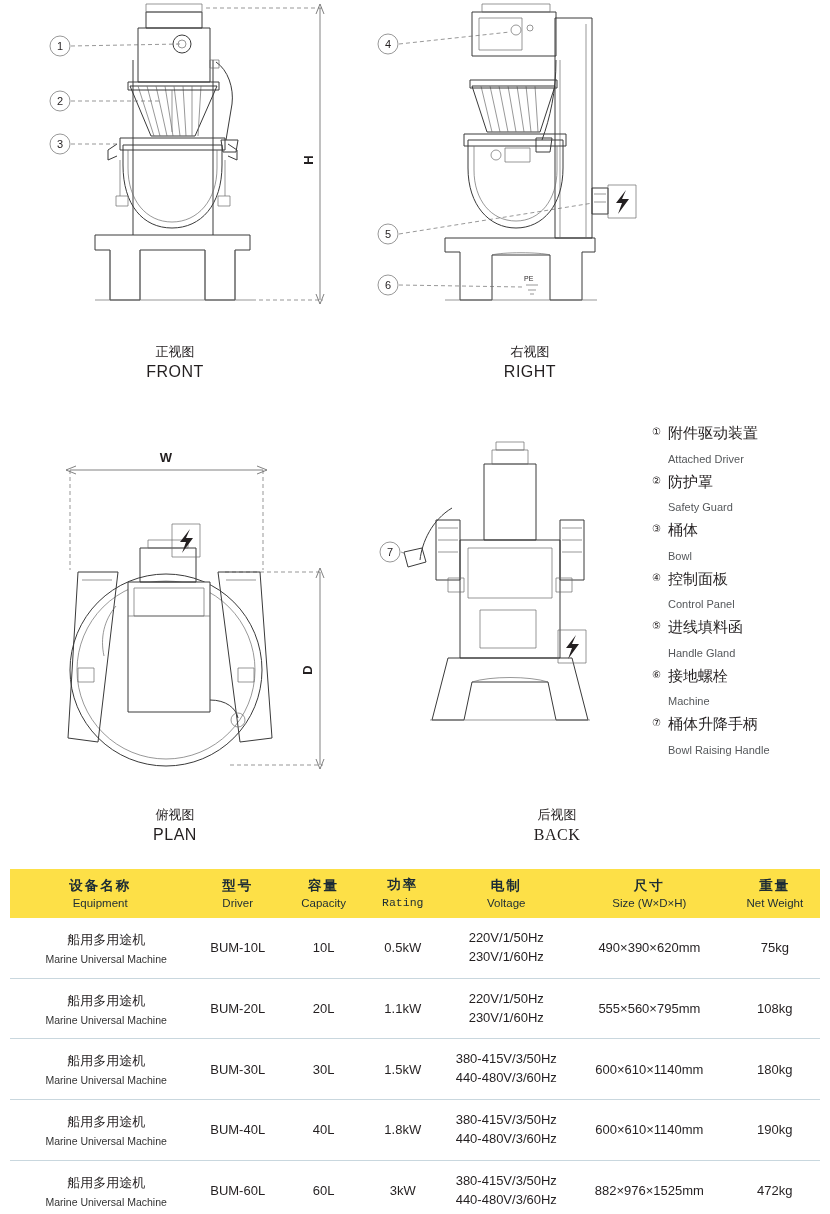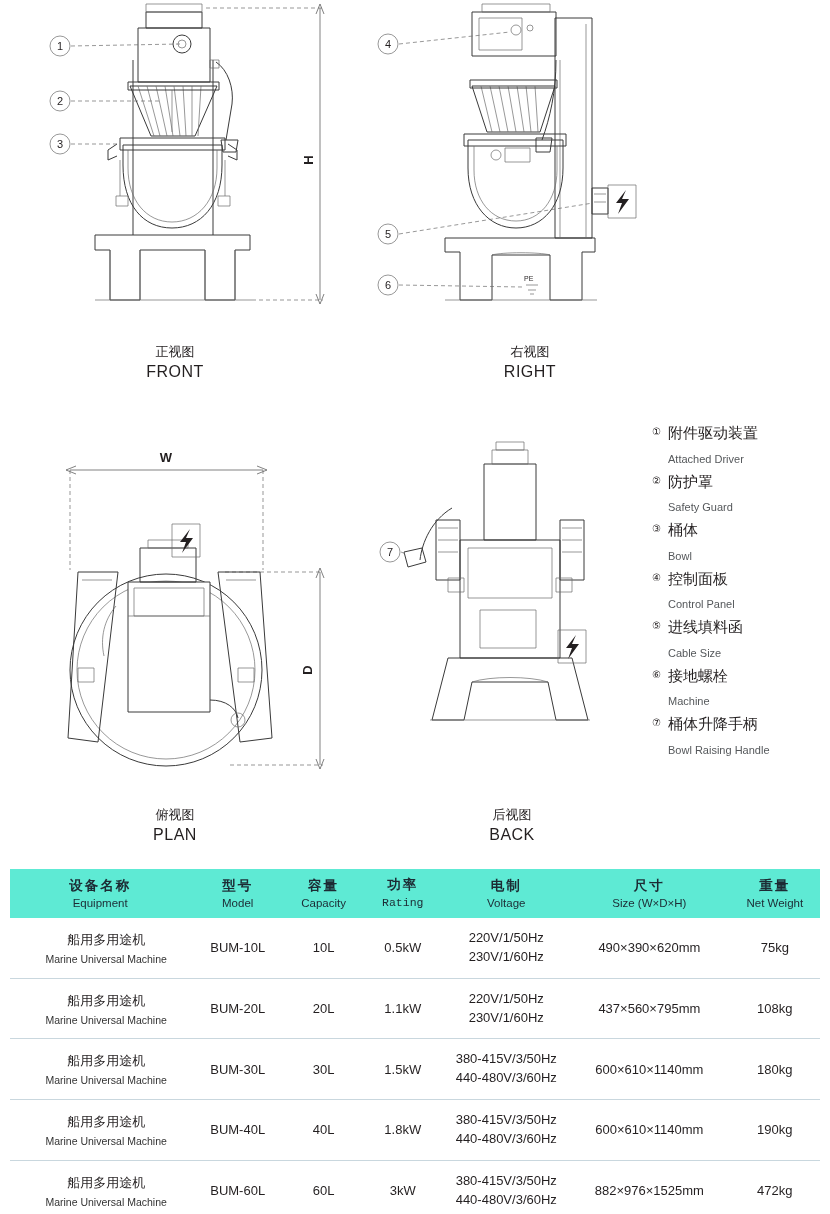--- a/index.html
+++ b/index.html
@@ -87,21 +87,21 @@
   
   .spec-table {
     position: absolute;
     left: 10px;
     top: 869px;
     width: 810px;
     border-collapse: collapse;
     font-size: 12px;
   }
   .spec-table thead th {
-    background: #5eead4;
+    background: #fde047;
     padding: 7px 2px 9px;
     font-weight: normal;
     color: #1c2b34;
     border: none;
   }
   .spec-table thead th .cn {
     display: block;
     font-size: 13.5px;
     font-weight: bold;
     letter-spacing: 2px;
@@ -325,21 +325,21 @@
       <g>
         <path class="ln-thin" d="M198 210 L226 210 L226 243 L198 243 Z"></path>
         <path d="M216 215 L206 228 L212 228 L208 239 L219 224 L212 224 Z" fill="#231f20"></path>
       </g>
 
       <circle class="ln-thin" cx="30" cy="132" r="10"></circle>
       <text class="cal-num" x="30" y="136" text-anchor="middle">7</text>
       <path class="ln-dash" d="M41 132 L46 134"></path>
     </svg>
   </div>
-  <div class="view-caption" style="left:432px; top:790px; width:160px;">
+  <div class="view-caption" style="left:477px; top:790px; width:160px;font-family:Liberation Serif, serif;">
     <span class="cn">后视图</span>
     <span class="en">BACK</span>
   </div>
 
   <div class="legend">
     <div class="legend-row">
       <div class="legend-num">①</div>
       <div class="legend-txt">
         <span class="cn">附件驱动装置</span>
         <span class="en">Attached Driver</span>
@@ -363,21 +363,21 @@
       <div class="legend-num">④</div>
       <div class="legend-txt">
         <span class="cn">控制面板</span>
         <span class="en">Control Panel</span>
       </div>
     </div>
     <div class="legend-row">
       <div class="legend-num">⑤</div>
       <div class="legend-txt">
         <span class="cn">进线填料函</span>
-        <span class="en">Cable Size</span>
+        <span class="en">Handle Gland</span>
       </div>
     </div>
     <div class="legend-row">
       <div class="legend-num">⑥</div>
       <div class="legend-txt">
         <span class="cn">接地螺栓</span>
         <span class="en">Machine</span>
       </div>
     </div>
     <div class="legend-row">
@@ -391,21 +391,21 @@
 
   <table class="spec-table">
     <thead>
       <tr>
         <th class="c-equip">
           <span class="cn">设备名称</span>
           <span class="en">Equipment</span>
         </th>
         <th class="c-model">
           <span class="cn">型号</span>
-          <span class="en">Model</span>
+          <span class="en">Driver</span>
         </th>
         <th class="c-cap">
           <span class="cn">容量</span>
           <span class="en">Capacity</span>
         </th>
         <th class="c-rate">
           <span class="cn">功率</span>
           <span class="en">Rating</span>
         </th>
         <th class="c-volt">
@@ -443,21 +443,21 @@
           <span class="cn">船用多用途机</span>
           <span class="en">Marine Universal Machine</span>
         </td>
         <td>BUM-20L</td>
         <td>20L</td>
         <td>1.1kW</td>
         <td class="two-line">
           <span>220V/1/50Hz</span>
           <span>230V/1/60Hz</span>
         </td>
-        <td>437×560×795mm</td>
+        <td>555×560×795mm</td>
         <td>108kg</td>
       </tr>
       <tr>
         <td class="cell-equip">
           <span class="cn">船用多用途机</span>
           <span class="en">Marine Universal Machine</span>
         </td>
         <td>BUM-30L</td>
         <td>30L</td>
         <td>1.5kW</td>

